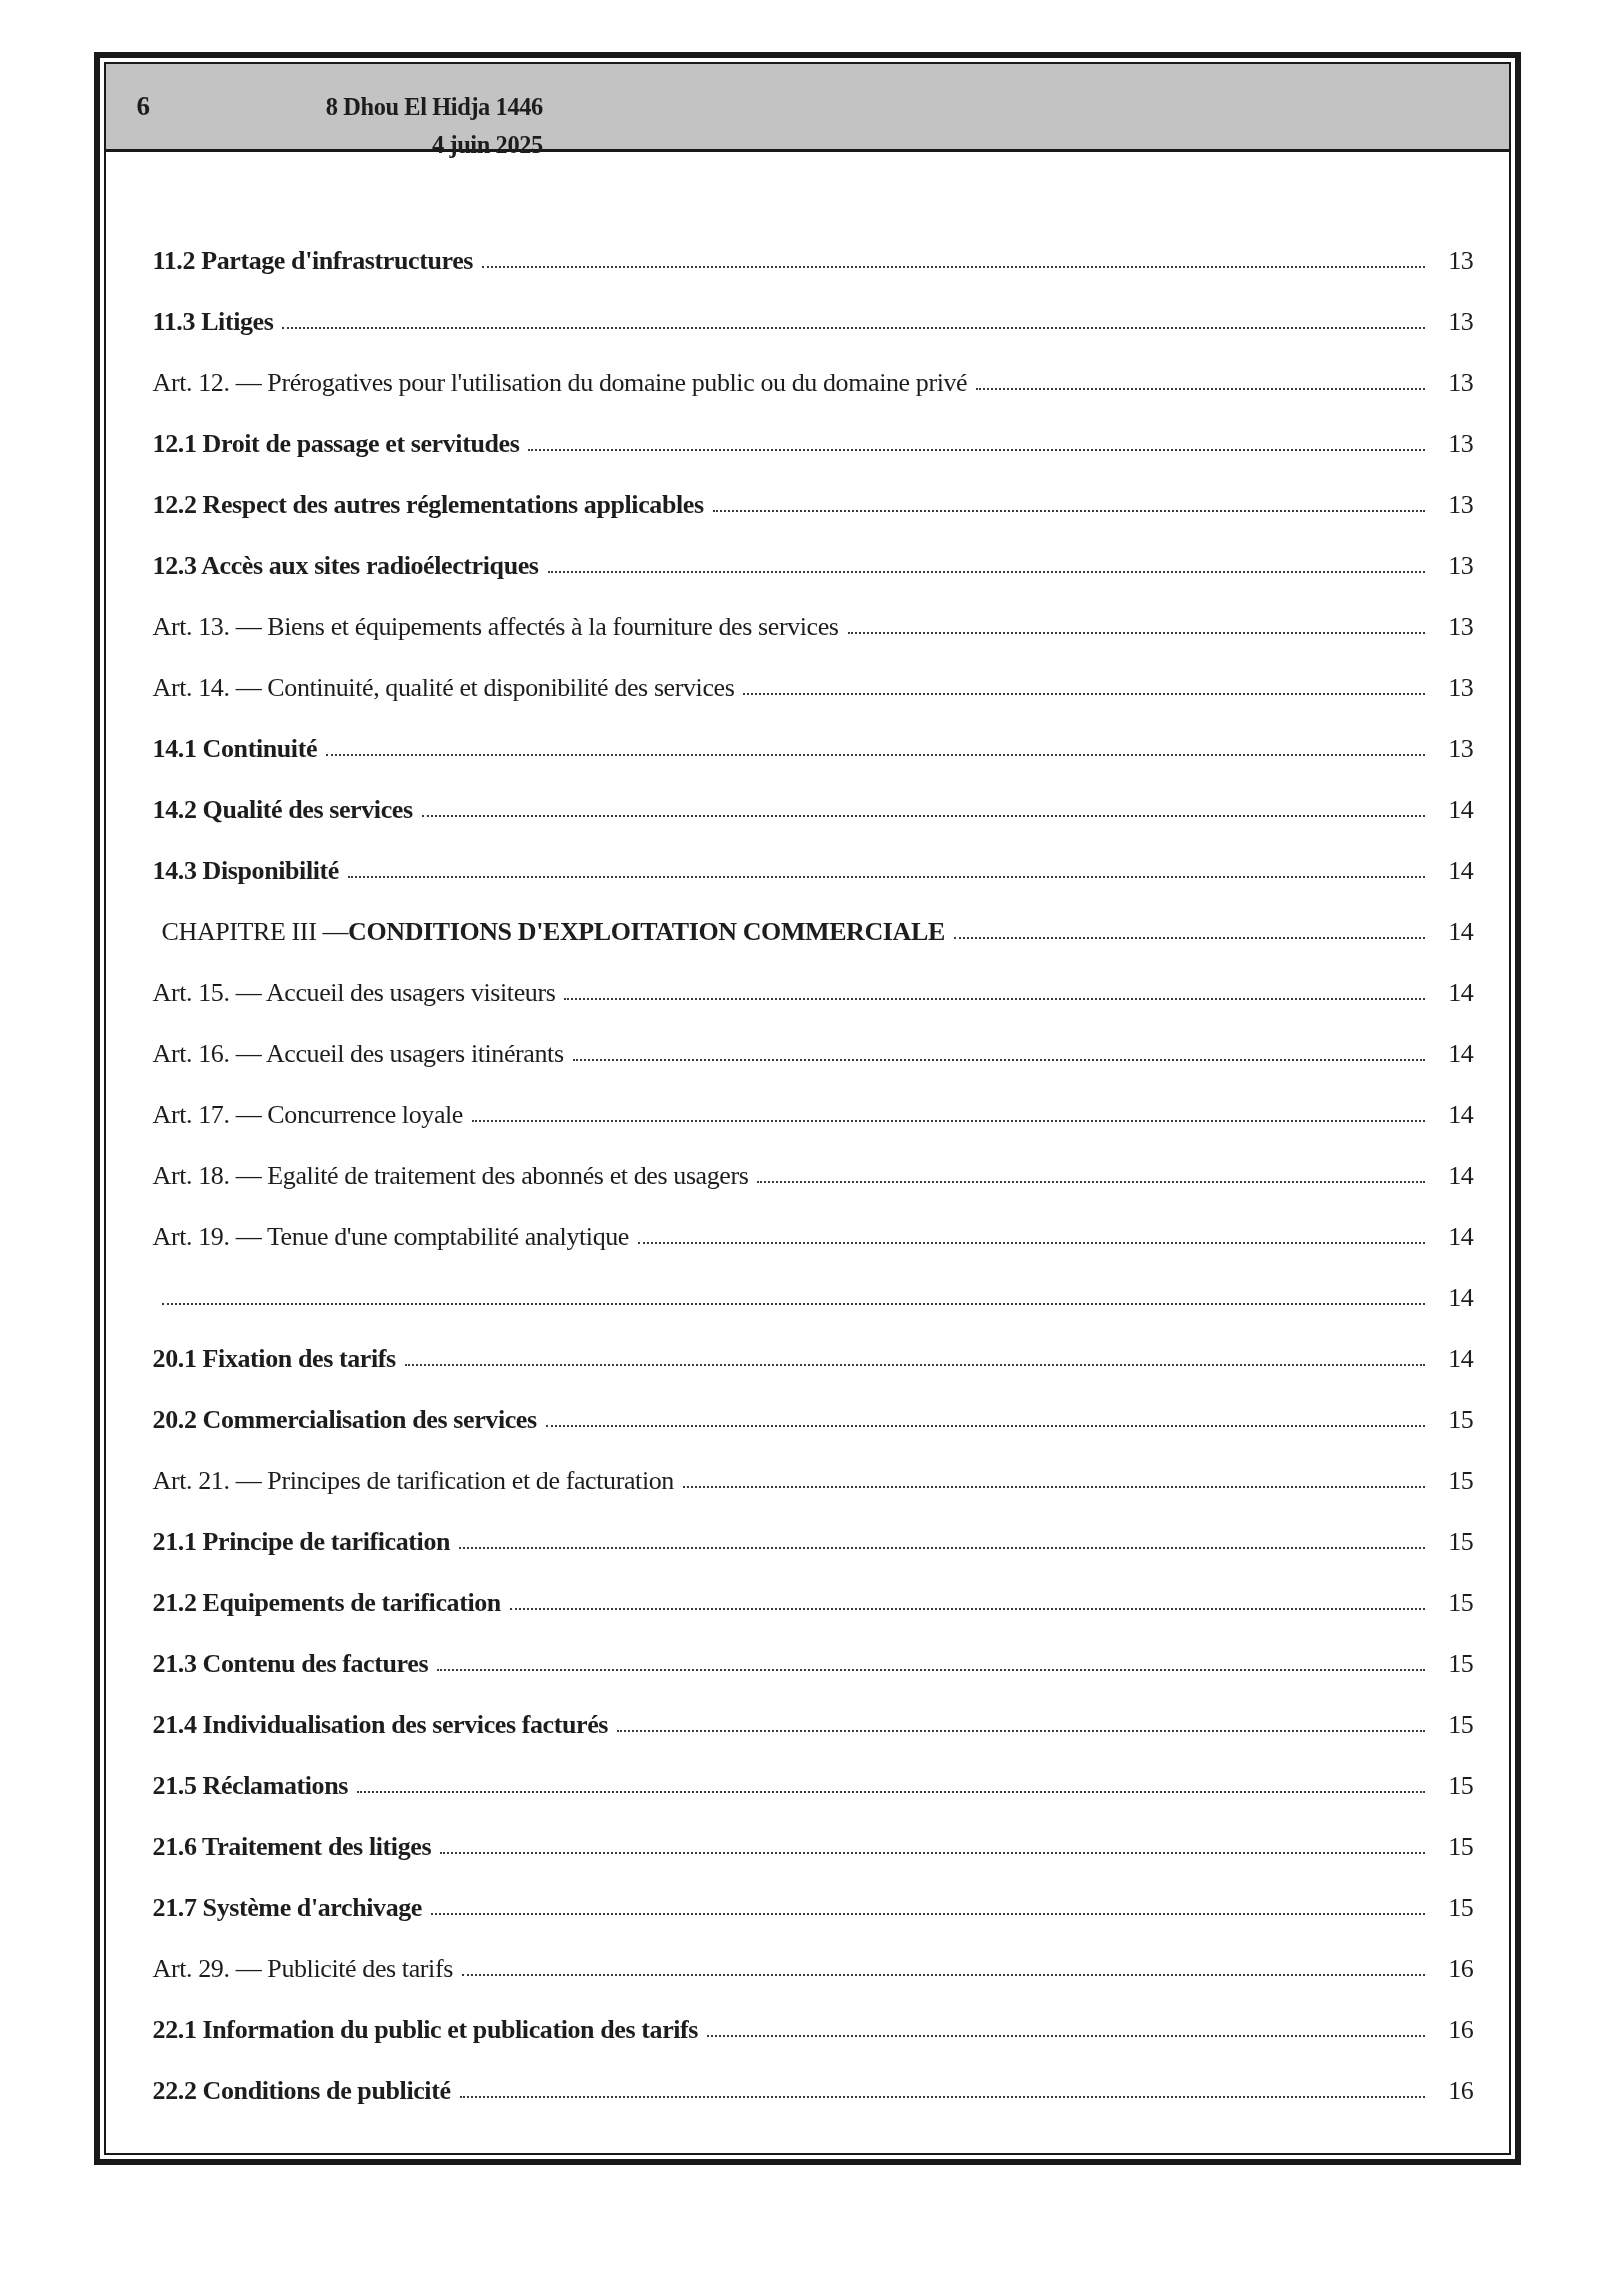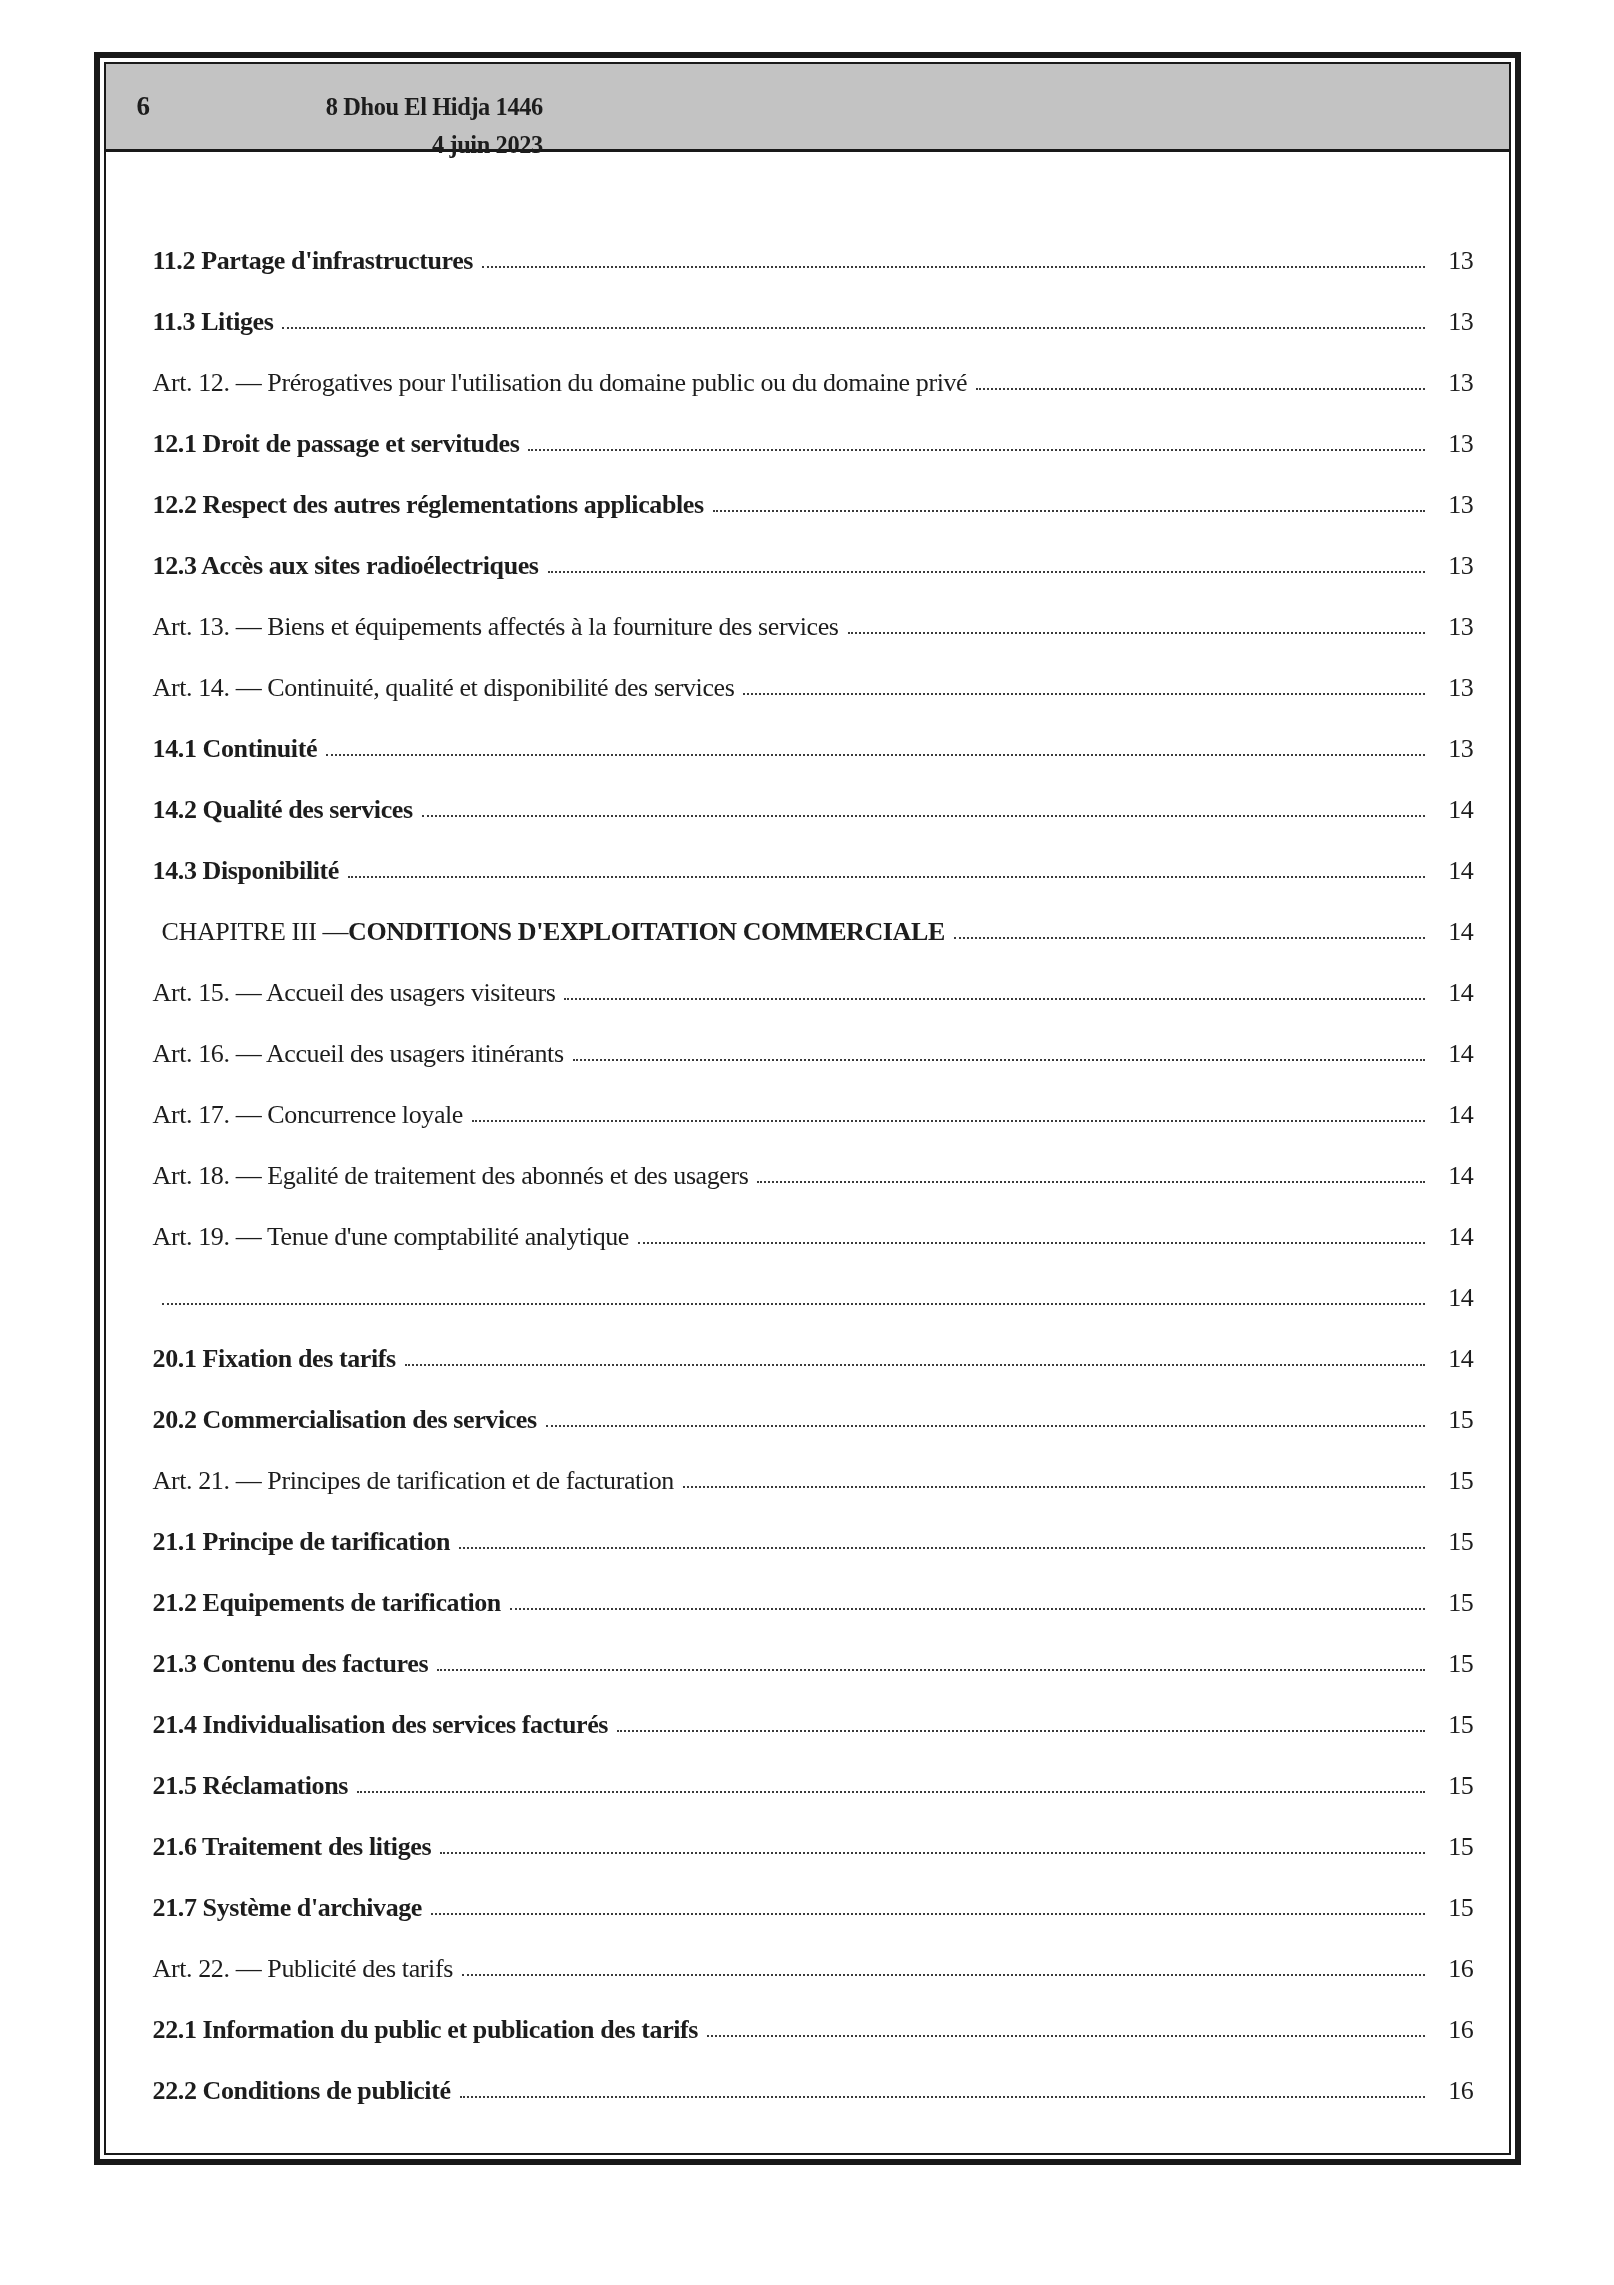--- a/index.html
+++ b/index.html
@@ -93,21 +93,21 @@
 </head>
 <body>
 
 <div class="page-frame">
   <div class="frame-inner">
 
     <div class="journal-header">
       <div class="hdr-pagenum">6</div>
       <div class="hdr-dates">
         <div>8 Dhou El Hidja 1446</div>
-        <div>4 juin 2023</div>
+        <div>4 juin 2025</div>
       </div>
     </div>
 
     <div class="toc">
         <div class="toc-row">
 
     <span class="row-label bold">11.2 Partage d'infrastructures</span>
     <span class="row-leader"></span>
     <span class="row-page">13</span>
   </div>
@@ -267,21 +267,21 @@
     <span class="row-page">15</span>
   </div>
         <div class="toc-row">
 
     <span class="row-label bold">21.7 Système d'archivage</span>
     <span class="row-leader"></span>
     <span class="row-page">15</span>
   </div>
         <div class="toc-row">
 
-    <span class="row-label">Art. 22. — Publicité des tarifs</span>
+    <span class="row-label">Art. 29. — Publicité des tarifs</span>
     <span class="row-leader"></span>
     <span class="row-page">16</span>
   </div>
         <div class="toc-row">
 
     <span class="row-label bold">22.1 Information du public et publication des tarifs</span>
     <span class="row-leader"></span>
     <span class="row-page">16</span>
   </div>
         <div class="toc-row">

